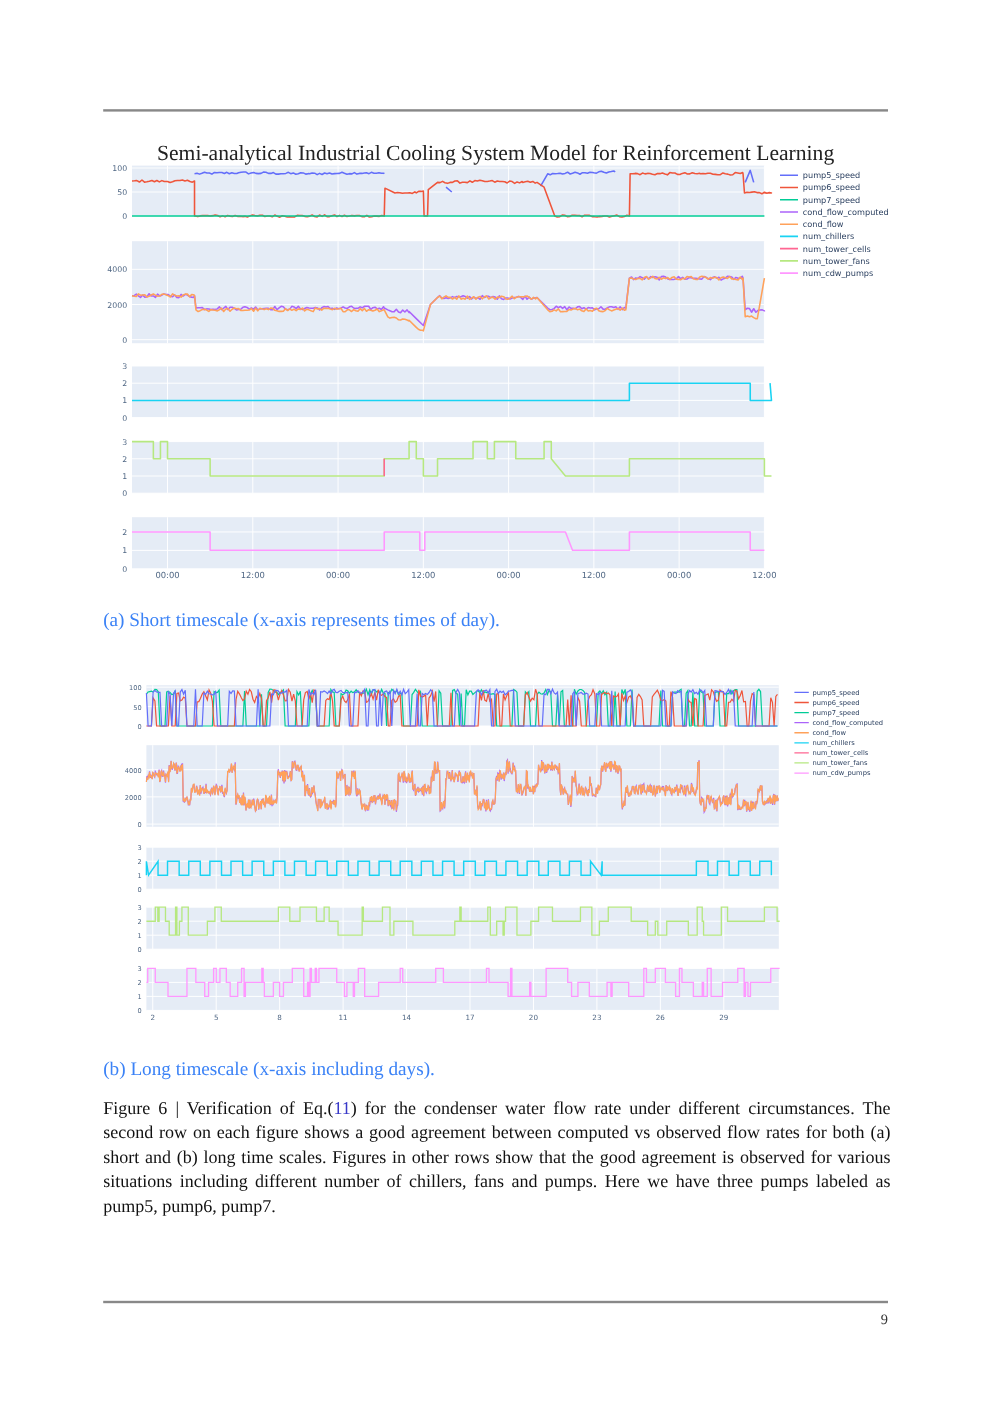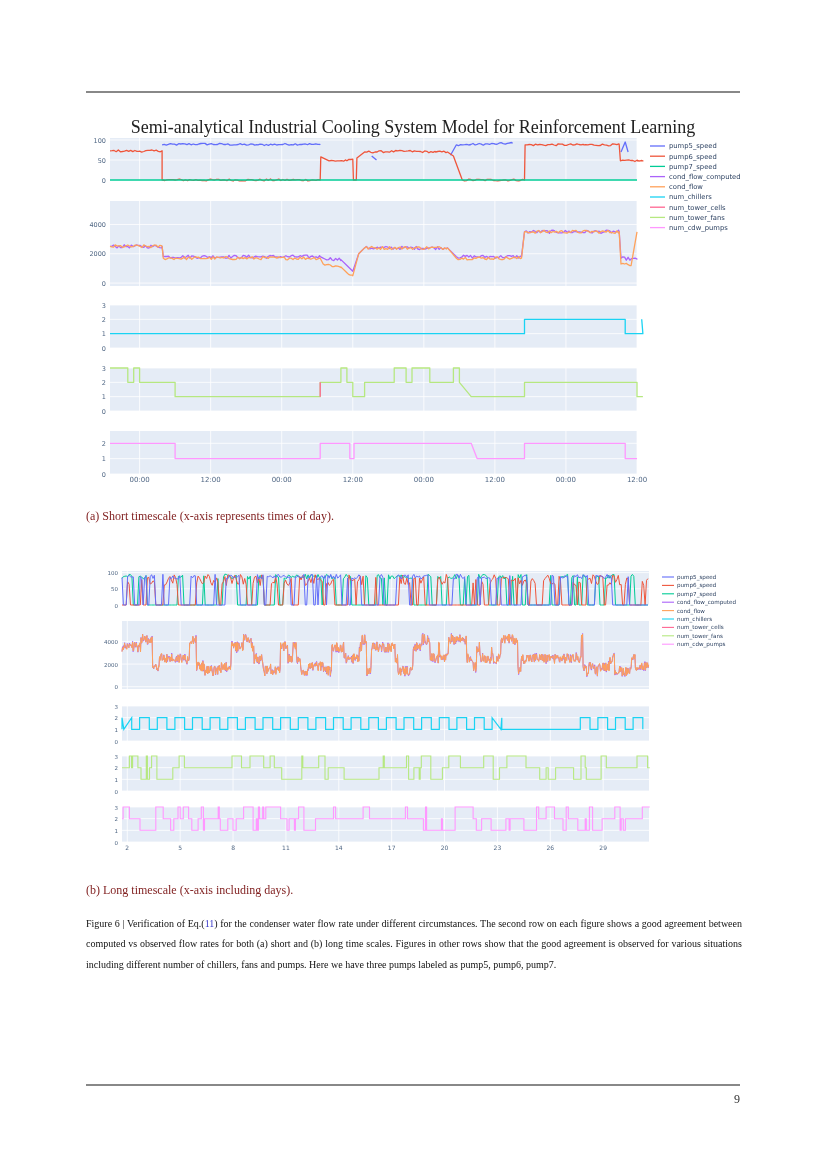--- a/index.html
+++ b/index.html
@@ -1,21 +1,21 @@
 <!DOCTYPE html>
 <html><head>
 <meta charset="utf-8">
 <style>
   html,body{margin:0;padding:0;background:#fff;}
   body{width:827px;height:1169px;position:relative;overflow:hidden;font-family:"Liberation Serif","DejaVu Serif",serif;color:#111;}
   .running-header{position:absolute;left:86px;top:76px;width:654px;text-align:center;font-size:18px;color:#222;margin-top:41px;}
   .rule{position:absolute;left:86px;width:654px;height:1.5px;background:#888;}
   .fig{position:absolute;}
-  .caption-sub{position:absolute;left:86px;font-size:12px;color:#7f1d1d;}
-  .caption-main{position:absolute;left:86px;top:914px;width:656px;font-size:10px;line-height:20.4px;text-align:justify;color:#111;}
+  .caption-sub{position:absolute;left:86px;font-size:16px;color:#3b82f6;}
+  .caption-main{position:absolute;left:86px;top:914px;width:656px;font-size:15px;line-height:20.4px;text-align:justify;color:#111;}
   .caption-main a{color:#3838c8;text-decoration:none;}
   .page-number{position:absolute;left:700px;top:1092px;width:40px;text-align:right;font-size:12px;color:#333;}
   svg text{font-family:"DejaVu Sans","Liberation Sans",sans-serif;}
 </style>
 </head>
 <body>
 
 <div class="running-header">Semi-analytical Industrial Cooling System Model for Reinforcement Learning</div>
 <div class="rule" style="top:91px"></div>
 

